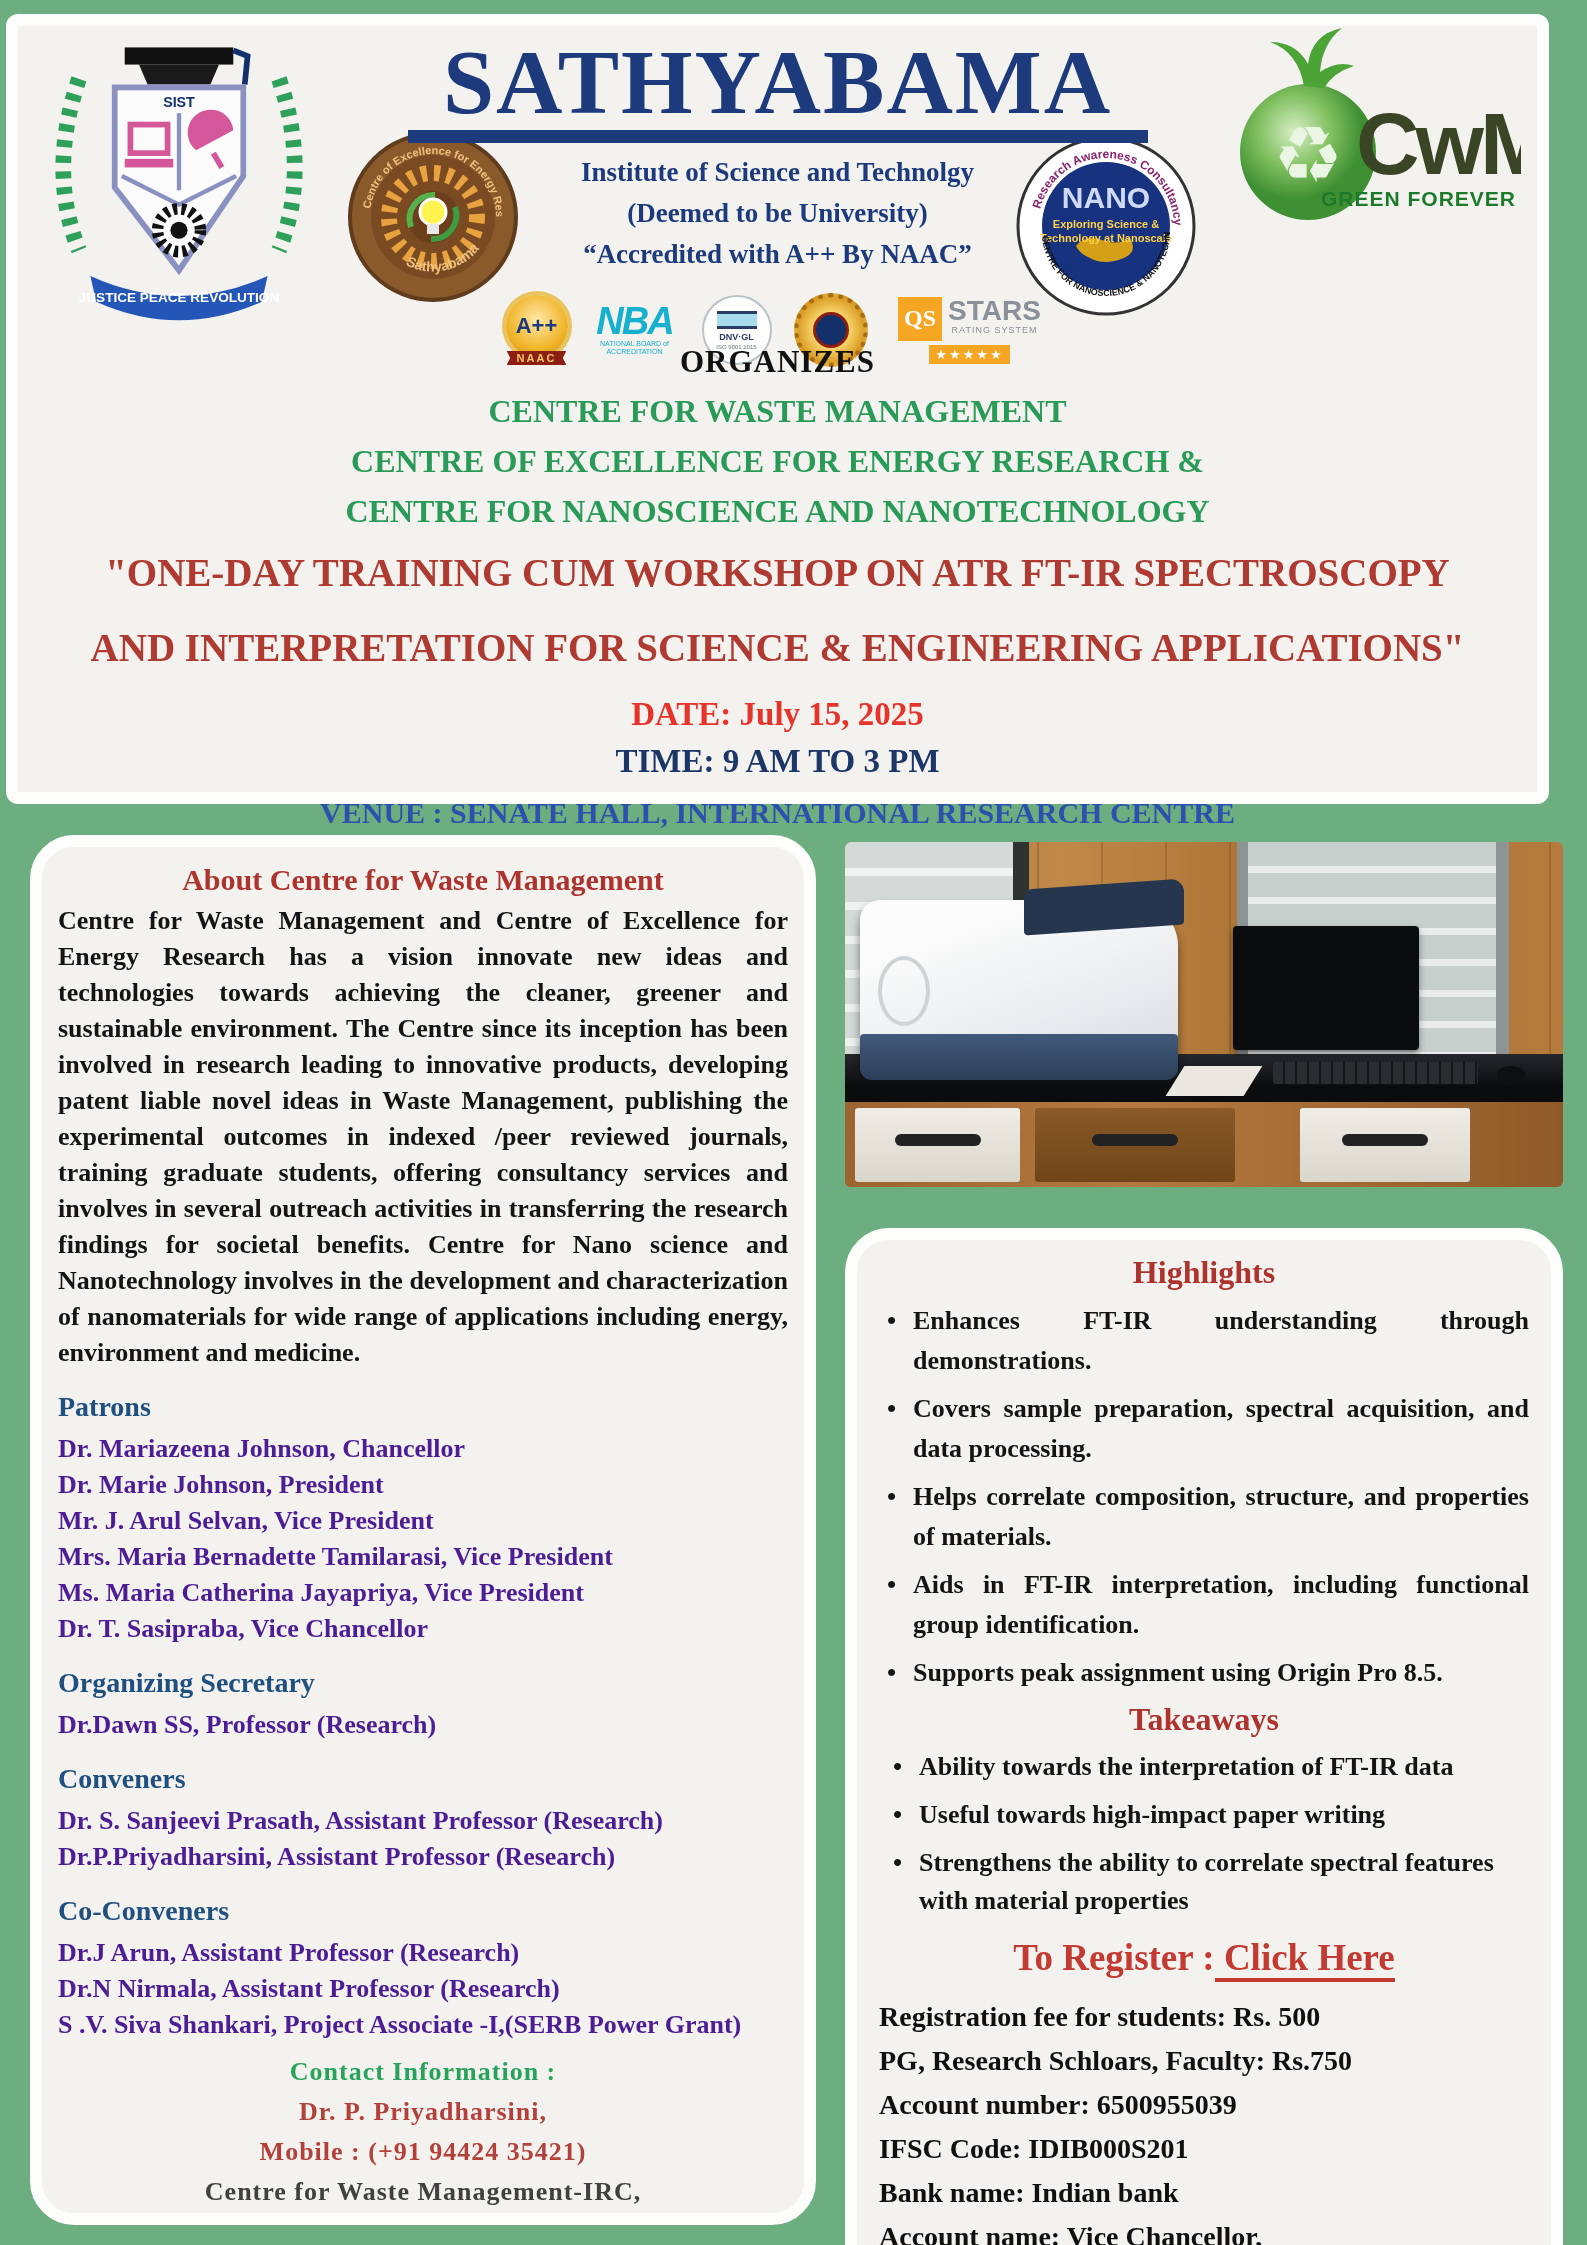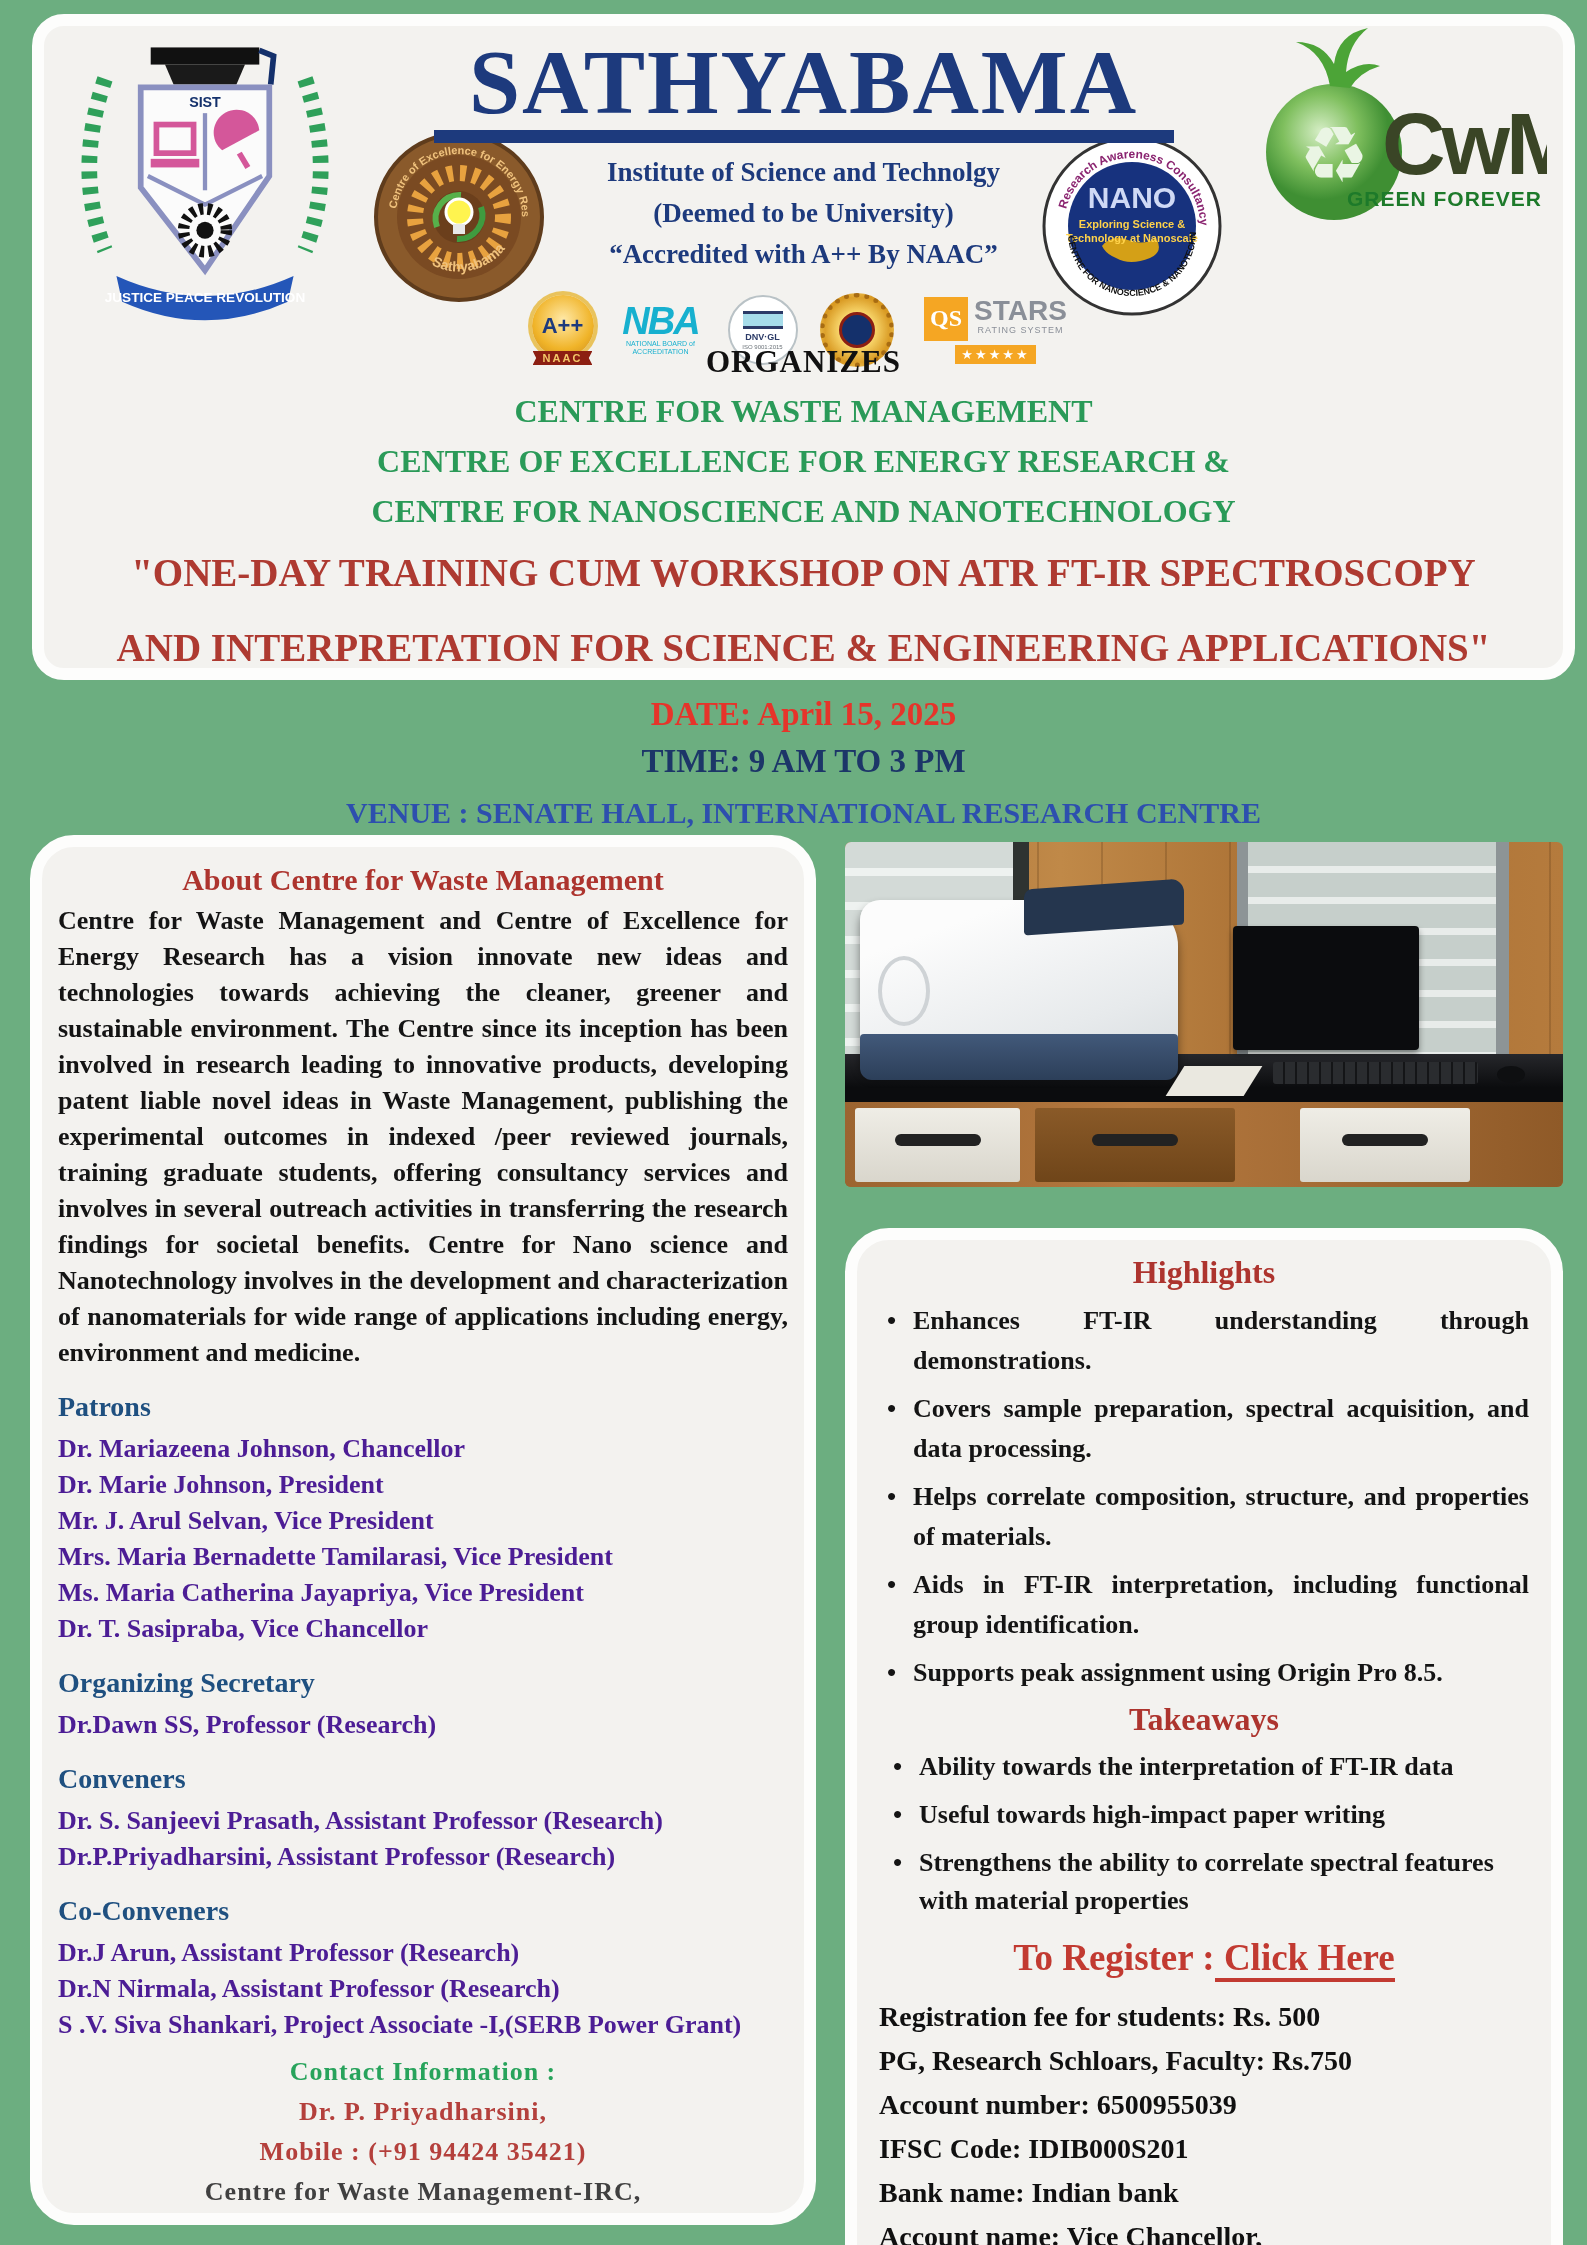--- a/index.html
+++ b/index.html
@@ -11,21 +11,21 @@
     -webkit-font-smoothing:antialiased;
     overflow:hidden;
   }
   .card{
     position:absolute;
     background:#f3f2ef;
     border:12px solid #fdfdfc;
     box-sizing:border-box;
   }
   
-  .top-card{left:32px;top:14px;width:1543px;height:666px;border-radius:32px;}
+  .top-card{left:6px;top:14px;width:1543px;height:790px;border-radius:12px;}
   .title-block{position:absolute;left:50%;top:10px;transform:translateX(-50%);width:860px;text-align:center;}
   .main-title{font-size:92px;font-weight:bold;color:#1d3a7d;letter-spacing:2px;line-height:1.0;margin:0;}
   .title-underline{width:740px;height:13px;background:#1d3a7d;margin:2px auto 14px auto;}
   .subtitle{font-size:27px;font-weight:bold;color:#1d3a7d;margin:10px 0;}
   
   .badges{display:flex;justify-content:center;align-items:center;gap:22px;margin-top:16px;height:88px;}
   .badge{display:flex;flex-direction:column;align-items:center;justify-content:center;font-family:"Liberation Sans","DejaVu Sans",sans-serif;}
   .naac-circle{width:62px;height:62px;border-radius:50%;background:radial-gradient(circle at 50% 40%,#ffe9a8,#f0b429 60%,#c8861a);display:flex;align-items:center;justify-content:center;font-weight:bold;color:#1d3a7d;font-size:22px;box-shadow:0 0 0 4px #e9c35d;}
   .naac-ribbon{margin-top:-6px;background:#8c1f12;color:#f4c869;font-size:11px;font-weight:bold;padding:1px 10px;letter-spacing:2px;clip-path:polygon(0 0,100% 0,94% 50%,100% 100%,0 100%,6% 50%);}
   .nba-text{font-size:38px;font-weight:bold;font-style:italic;color:#17b0cf;line-height:0.9;letter-spacing:-2px;}
@@ -221,21 +221,21 @@
     </div>
   </div>
 
   <div class="lower-block">
     <div class="organizes">ORGANIZES</div>
     <div class="centre-line">CENTRE FOR WASTE MANAGEMENT</div>
     <div class="centre-line">CENTRE OF EXCELLENCE FOR ENERGY RESEARCH &amp;</div>
     <div class="centre-line">CENTRE FOR NANOSCIENCE AND NANOTECHNOLOGY</div>
     <div class="workshop-line1">"ONE-DAY TRAINING CUM WORKSHOP ON ATR FT-IR SPECTROSCOPY</div>
     <div class="workshop-line2">AND INTERPRETATION FOR SCIENCE &amp; ENGINEERING APPLICATIONS"</div>
-    <div class="date-line">DATE: April 15, 2025</div>
+    <div class="date-line">DATE: July 15, 2025</div>
     <div class="time-line">TIME: 9 AM TO 3 PM</div>
     <div class="venue-line">VENUE : SENATE HALL, INTERNATIONAL RESEARCH CENTRE</div>
   </div>
 </div>
 
 <div class="card left-card">
   <div class="about-heading">About Centre for Waste Management</div>
   <p class="about-text">Centre for Waste Management and Centre of Excellence for Energy Research has a vision innovate new ideas and technologies towards achieving the cleaner, greener and sustainable environment. The Centre since its inception has been involved in research leading to innovative products, developing patent liable novel ideas in Waste Management, publishing the experimental outcomes in indexed /peer reviewed journals, training graduate students, offering consultancy services and involves in several outreach activities in transferring the research findings for societal benefits. Centre for Nano science and Nanotechnology involves in the development and characterization of nanomaterials for wide range of applications including energy, environment and medicine.</p>
 
   <div class="sec-heading">Patrons</div>

